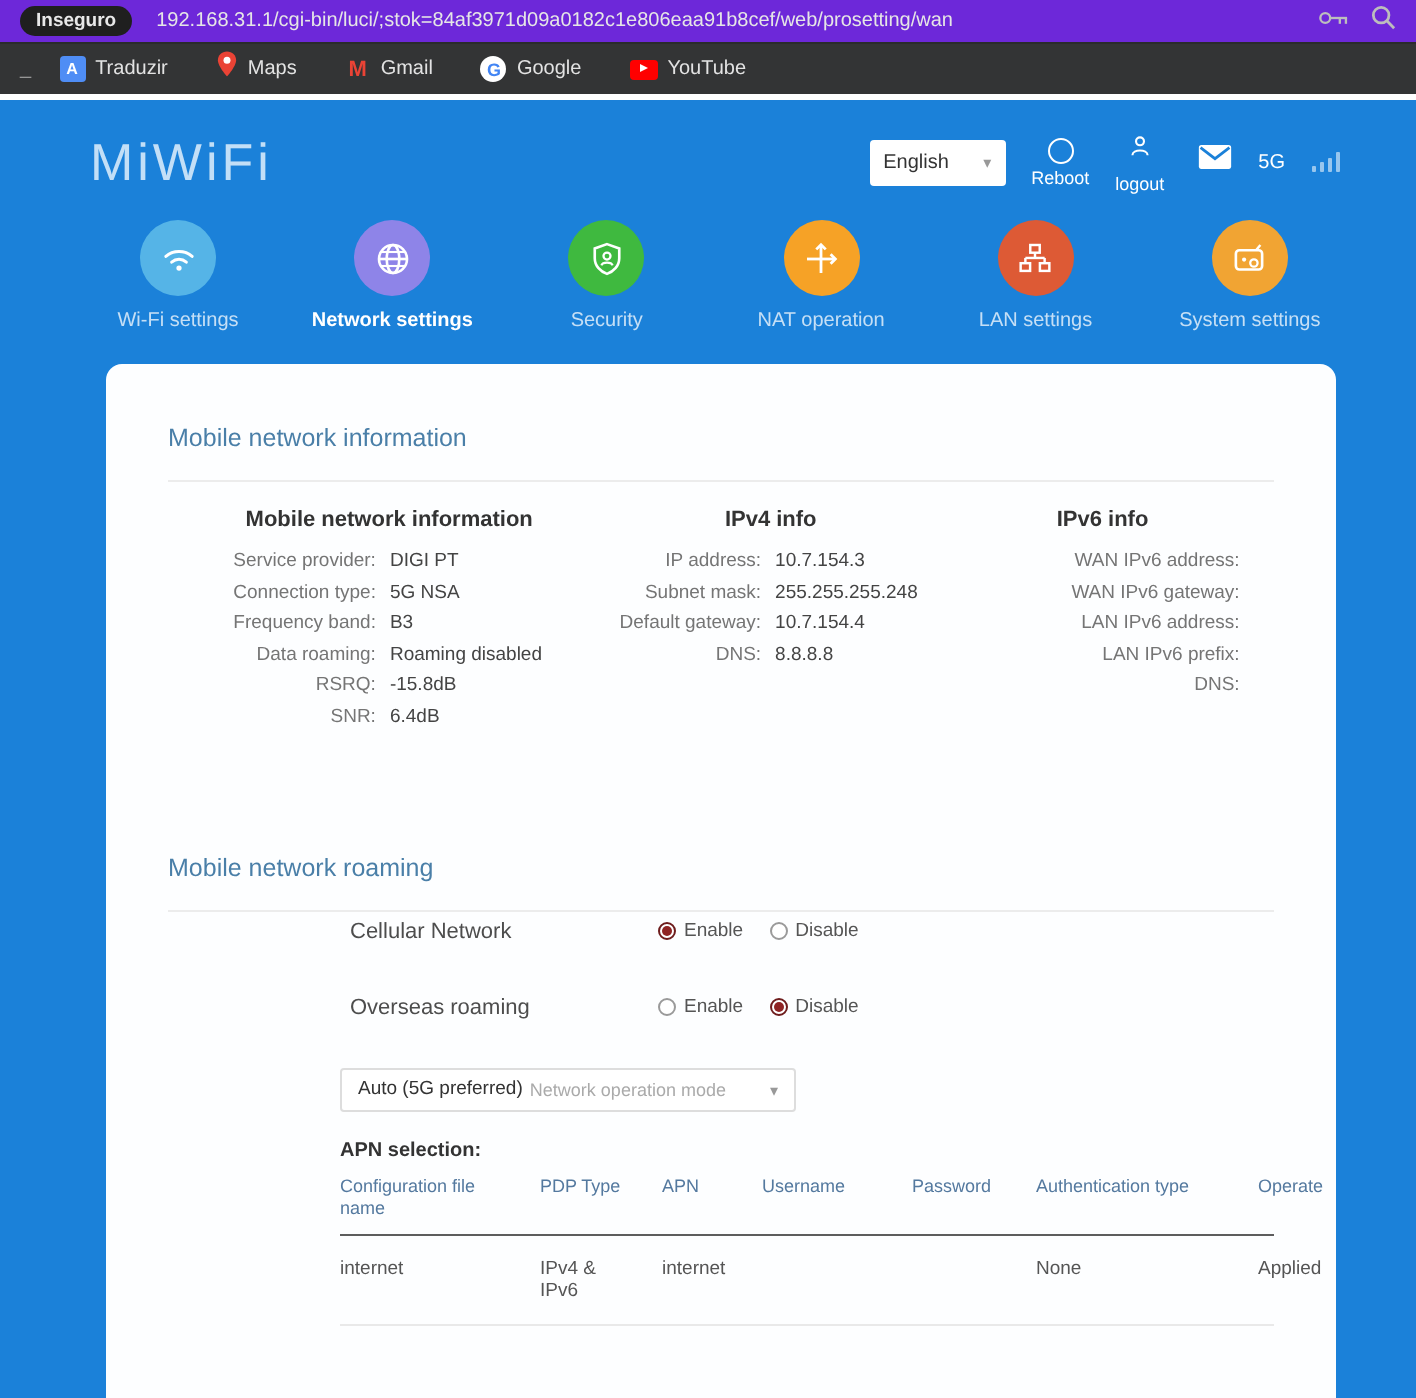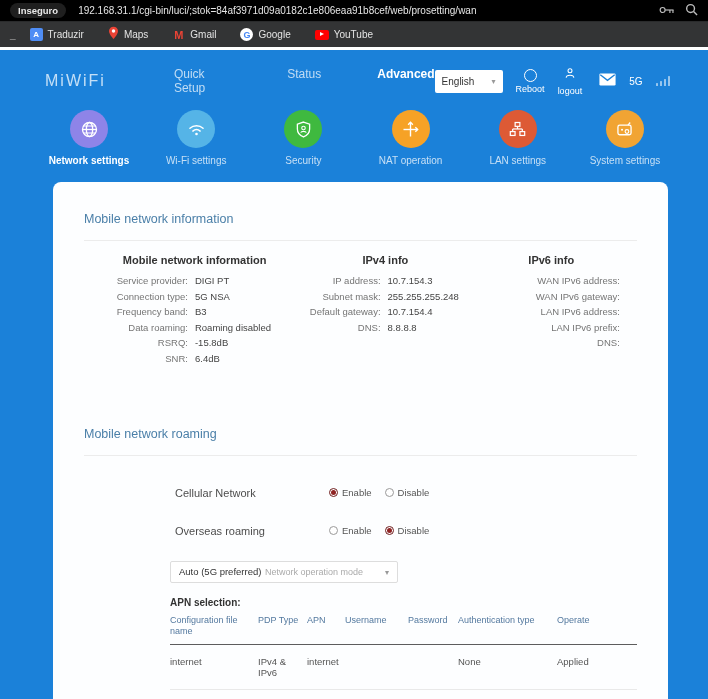--- a/index.html
+++ b/index.html
@@ -1,21 +1,21 @@
 <!DOCTYPE html>
 <html><head>
 <meta charset="utf-8">
 <style>
   * { margin: 0; padding: 0; box-sizing: border-box; }
   html, body { width: 708px; height: 699px; overflow: hidden; }
   body { font-family: "Liberation Sans", sans-serif; background: #1b81d9; position: relative; }
 
   
   .browser { position: absolute; top: 0; left: 0; right: 0; height: 47px; background: #353637; z-index: 5; }
-  .urlbar-row { height: 21px; display: flex; align-items: center; padding: 0 8px; background: #000000; }
+  .urlbar-row { height: 21px; display: flex; align-items: center; padding: 0 8px; background: #6d28d9; }
   .security-badge { background: #1f1f1f; color: #e8e8e8; font-size: 9.5px; font-weight: bold;
     padding: 2px 8px; border-radius: 9px; margin-left: 2px; }
   .url-text { color: #e6e6e6; font-size: 10px; margin-left: 12px; white-space: nowrap; overflow: hidden; flex: 1; }
   .urlbar-icons { display: flex; gap: 10px; align-items: center; margin-right: 2px; }
   .bookmarks-row { height: 26px; display: flex; align-items: center; padding: 0 10px; background: #333435;
     border-top: 1px solid #2a2b2c; }
   .bm-dash { color: #9a9a9a; font-size: 10px; margin-right: 14px; }
   .bookmark { display: flex; align-items: center; gap: 5px; margin-right: 24px; cursor: pointer; }
   .bookmark-label { color: #e3e3e3; font-size: 10px; }
   .bm-ico { width: 13px; height: 13px; display: flex; align-items: center; justify-content: center;
@@ -25,21 +25,21 @@
   .bm-gmail { color: #ea4335; font-size: 11px; }
   .bm-youtube { width: 14px; height: 10px; background: #f00; border-radius: 2px; position: relative; }
   .bm-youtube::after { content: ""; position: absolute; left: 5px; top: 2.5px; border-left: 4px solid #fff;
     border-top: 2.5px solid transparent; border-bottom: 2.5px solid transparent; }
 
   
   .page { position: absolute; top: 47px; left: 0; right: 0; bottom: 0; background: #1b81d9;
     border-top: 3px solid #fff; display: flex; flex-direction: column; }
 
   .site-header { display: flex; align-items: center; padding: 12px 38px 0 45px; height: 50px; }
-  .logo { font-size: 16px; font-weight: 300; letter-spacing: 2px; color: rgba(225,240,252,0.85); }
+  .logo { font-size: 26px; font-weight: 300; letter-spacing: 2px; color: rgba(225,240,252,0.85); }
   .main-nav { display: flex; gap: 56px; margin-left: 68px; }
   .nav-item { font-size: 12px; color: rgba(255,255,255,0.72); cursor: pointer; }
   .nav-item.active { color: #fff; font-weight: bold; }
   .header-right { margin-left: auto; display: flex; align-items: center; gap: 13px; }
   .lang-select { width: 68px; height: 23px; background: #fff; border-radius: 2px; display: flex;
     align-items: center; justify-content: space-between; padding: 0 7px; cursor: pointer; }
   .lang-value { font-size: 10px; color: #333; }
   .lang-chevron { font-size: 8px; color: #999; }
   .hdr-btn { display: flex; flex-direction: column; align-items: center; gap: 2px; cursor: pointer; }
   .hdr-btn-label { color: #fff; font-size: 9px; }
@@ -68,39 +68,39 @@
   .info-col-1 { width: 40%; }
   .info-col-2 { width: 29%; }
   .info-col-3 { width: 31%; }
   .col-heading { font-size: 11px; font-weight: bold; color: #333; text-align: center; margin-bottom: 7px; }
   .info-row { display: flex; line-height: 15.6px; font-size: 9.5px; }
   .info-label { width: 47%; text-align: right; color: #757575; }
   .info-col-3 .info-label { width: 90%; }
   .info-value { padding-left: 7px; color: #444; }
 
   .form-row { display: flex; align-items: center; margin: 20px 0 0 91px; height: 18px; }
-  .form-row.first { margin-top: 28px; }
+  .form-row.first { margin-top: 1px; }
   .form-label { width: 154px; font-size: 11px; color: #4d4d4d; }
   .radio-group { display: flex; align-items: center; gap: 4px; font-size: 9.5px; color: #555; }
   .radio { width: 9px; height: 9px; border: 1px solid #9a9a9a; border-radius: 50%; background: #fff;
     display: inline-block; cursor: pointer; position: relative; }
   .radio.selected { border-color: #6e1d1d; }
   .radio.selected::after { content: ""; position: absolute; inset: 1px; background: #8f2424; border-radius: 50%; }
   .radio-label { margin-right: 9px; cursor: default; }
 
   .mode-select { margin: 21px 16px 0 86px; width: 228px; height: 22px; border: 1px solid #ddd;
     border-radius: 2px; display: flex; align-items: center; justify-content: space-between;
     padding: 0 8px; cursor: pointer; background: #fff; }
   .mode-value { font-size: 9.5px; color: #333; }
   .mode-hint { font-size: 9px; color: #aaa; display: flex; align-items: flex-end; gap: 22px; }
   .mode-chevron { font-size: 8px; color: #999; }
 
   .apn-label { margin: 14px 0 0 86px; font-size: 10px; font-weight: bold; color: #333; }
   .apn-table { margin-left: 86px; width: 467px; }
-  .apn-grid { display: grid; grid-template-columns: 88px 49px 38px 63px 50px 99px 80px; column-gap: 0; }
+  .apn-grid { display: grid; grid-template-columns: 88px 49px 38px 63px 50px 99px 80px; column-gap: 12px; }
   .apn-head { padding: 7px 4px 7px 0; border-bottom: 1px solid #5d5d5d; }
   .apn-head span { font-size: 9px; color: #54799f; line-height: 1.25; }
   .apn-row { padding: 11px 4px 11px 0; border-bottom: 1px solid #e9e9e9; }
   .apn-row span { font-size: 9.5px; color: #555; }
 </style>
 </head>
 <body>
 
 <div class="browser">
   <div class="urlbar-row">
@@ -150,25 +150,20 @@
       <span class="bm-youtube"></span>
       <span class="bookmark-label">YouTube</span>
     </span>
   </div>
 </div>
 
 <div class="page">
 
   <div class="site-header">
     <span class="logo">MiWiFi</span>
-    <div class="main-nav">
-      <span class="nav-item">Quick Setup</span>
-      <span class="nav-item">Status</span>
-      <span class="nav-item active">Advanced</span>
-    </div>
     <div class="header-right">
       <div class="lang-select">
         <span class="lang-value">English</span>
         <span class="lang-chevron">▾</span>
       </div>
       <div class="hdr-btn">
         <span class="ring-icon"></span>
         <span class="hdr-btn-label">Reboot</span>
       </div>
       <div class="hdr-btn">
@@ -190,41 +185,41 @@
       <span class="signal">
         <span style="height:3px"></span>
           <span style="height:5px"></span>
           <span style="height:7px"></span>
           <span style="height:10px"></span>
       </span>
     </div>
   </div>
 
   <div class="icon-nav">
+    <div class="icon-item">
+      <span class="icon-circle" style="background-color: rgb(85, 180, 231);">
+        <svg width="21" height="21" viewBox="0 0 24 24">
+            <path d="M4.5 10.5 C8.5 6.8 15.5 6.8 19.5 10.5" fill="none" stroke="#fff" stroke-width="1.7" stroke-linecap="round"></path>
+            <path d="M7.8 13.8 C10.3 11.6 13.7 11.6 16.2 13.8" fill="none" stroke="#fff" stroke-width="1.7" stroke-linecap="round"></path>
+            <circle cx="12" cy="17.2" r="1.5" fill="#fff"></circle>
+          </svg>
+      </span>
+      <span class="icon-label">Wi-Fi settings</span>
+    </div>
     <div class="icon-item active">
       <span class="icon-circle" style="background-color: rgb(142, 132, 232);">
         <svg width="21" height="21" viewBox="0 0 24 24">
             <circle cx="12" cy="12" r="8" fill="none" stroke="#fff" stroke-width="1.5"></circle>
             <ellipse cx="12" cy="12" rx="3.6" ry="8" fill="none" stroke="#fff" stroke-width="1.5"></ellipse>
             <line x1="4" y1="12" x2="20" y2="12" stroke="#fff" stroke-width="1.5"></line>
             <line x1="5" y1="8" x2="19" y2="8" stroke="#fff" stroke-width="1.2"></line>
             <line x1="5" y1="16" x2="19" y2="16" stroke="#fff" stroke-width="1.2"></line>
           </svg>
       </span>
       <span class="icon-label">Network settings</span>
-    </div>
-    <div class="icon-item">
-      <span class="icon-circle" style="background-color: rgb(85, 180, 231);">
-        <svg width="21" height="21" viewBox="0 0 24 24">
-            <path d="M4.5 10.5 C8.5 6.8 15.5 6.8 19.5 10.5" fill="none" stroke="#fff" stroke-width="1.7" stroke-linecap="round"></path>
-            <path d="M7.8 13.8 C10.3 11.6 13.7 11.6 16.2 13.8" fill="none" stroke="#fff" stroke-width="1.7" stroke-linecap="round"></path>
-            <circle cx="12" cy="17.2" r="1.5" fill="#fff"></circle>
-          </svg>
-      </span>
-      <span class="icon-label">Wi-Fi settings</span>
     </div>
     <div class="icon-item">
       <span class="icon-circle" style="background-color: rgb(63, 185, 63);">
         <svg width="21" height="21" viewBox="0 0 24 24">
             <path d="M12 3.5 L19 6 V11.5 C19 16 15.6 19.2 12 20.5 C8.4 19.2 5 16 5 11.5 V6 Z" fill="none" stroke="#fff" stroke-width="1.5"></path>
             <circle cx="12" cy="10.3" r="2" fill="none" stroke="#fff" stroke-width="1.3"></circle>
             <path d="M8.8 15.6 C9.6 13.6 14.4 13.6 15.2 15.6" fill="none" stroke="#fff" stroke-width="1.3"></path>
           </svg>
       </span>
       <span class="icon-label">Security</span>

